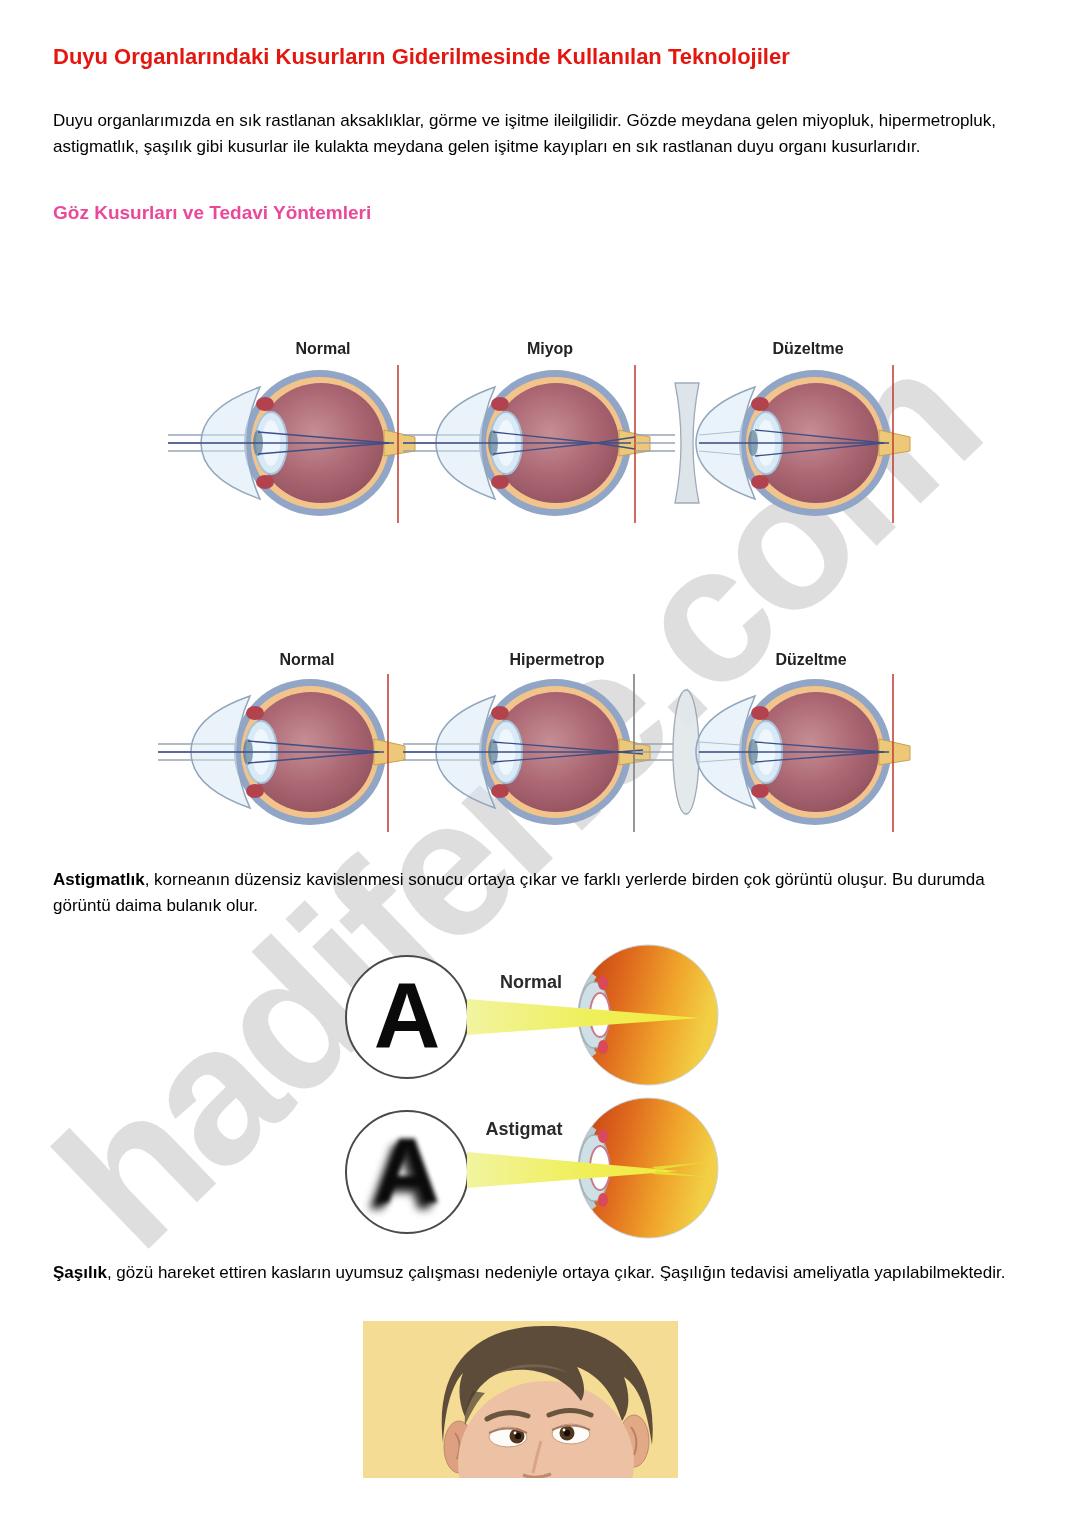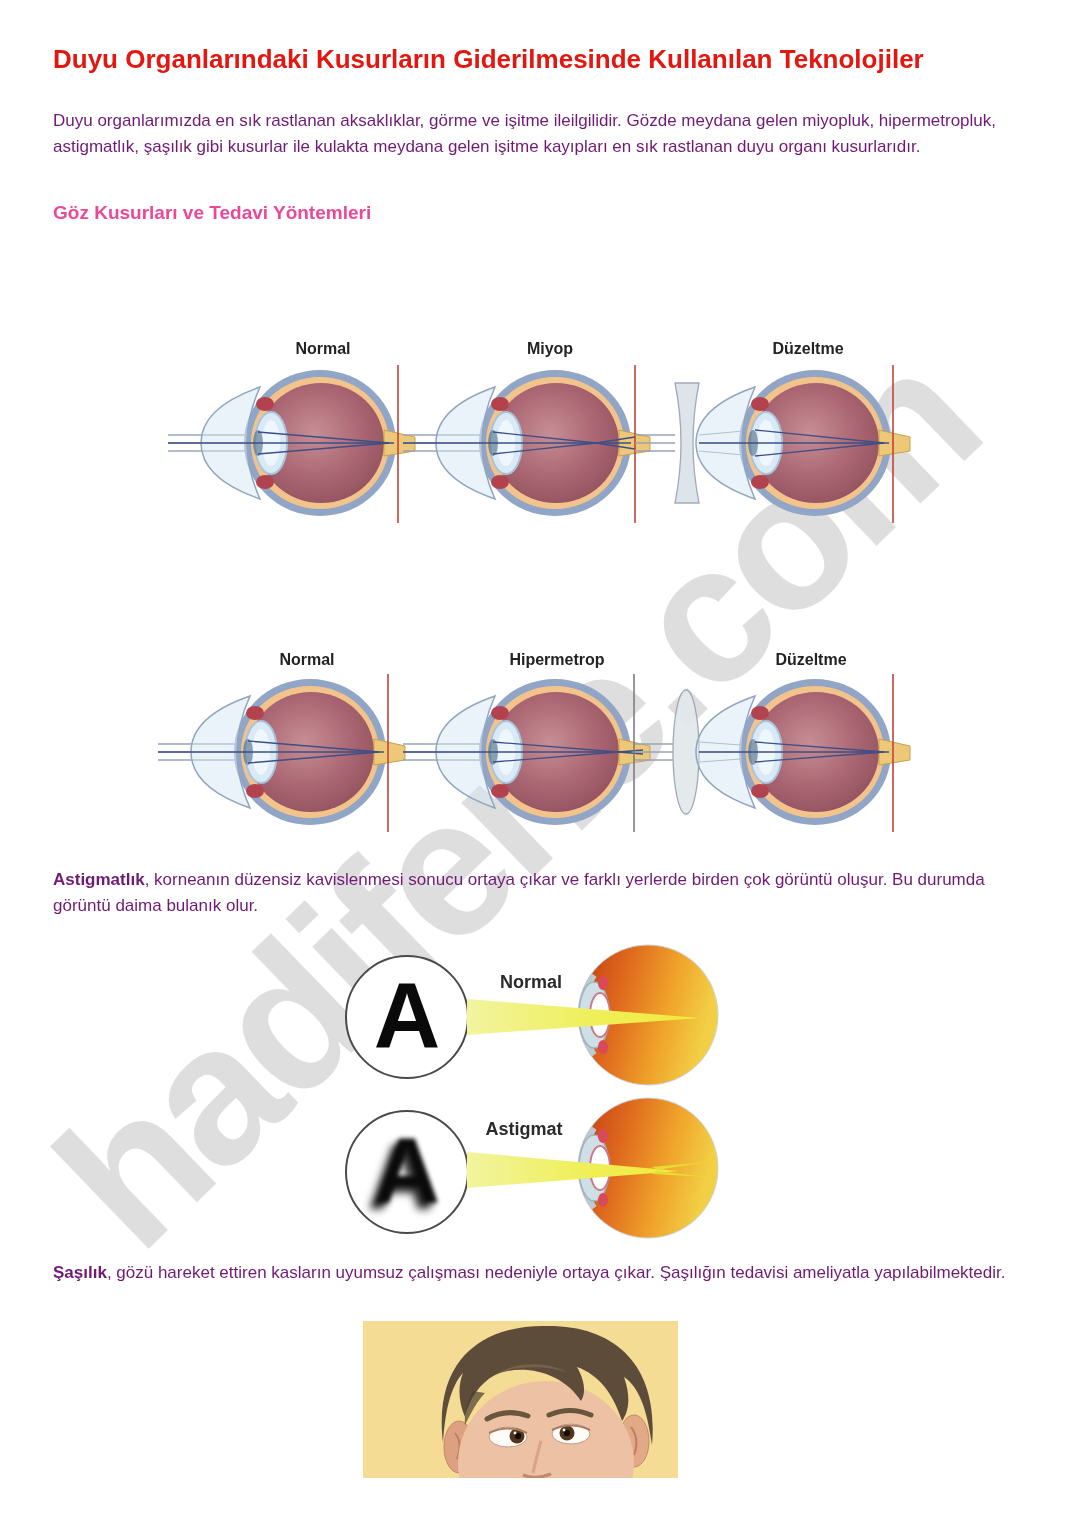--- a/index.html
+++ b/index.html
@@ -3,23 +3,23 @@
 <meta charset="utf-8">
 <style>
   *{margin:0;padding:0;box-sizing:border-box}
   html,body{background:#ffffff}
   .page{position:relative;width:1080px;height:1527px;background:#fff;overflow:hidden;
         font-family:"Liberation Sans",sans-serif;color:#111}
   .watermark{position:absolute;left:516px;top:800px;
         transform:translate(-50%,-50%) rotate(-44deg);
         font-size:196px;font-weight:bold;letter-spacing:-7px;
         color:#d6d6d6;opacity:.78;white-space:nowrap;z-index:0;pointer-events:none}
-  .title{position:absolute;left:53px;top:44px;font-size:26px;font-weight:bold;color:#e3170f;z-index:1}
+  .title{position:absolute;left:53px;top:44px;font-size:22px;font-weight:bold;color:#e3170f;z-index:1}
   .sub{position:absolute;left:53px;top:202px;font-size:19px;font-weight:bold;color:#ec4899;z-index:1}
-  .body{position:absolute;left:53px;width:988px;font-size:17px;line-height:26px;color:#701a75;z-index:1}
+  .body{position:absolute;left:53px;width:988px;font-size:17px;line-height:26px;color:#000000;z-index:1}
   .fig{position:absolute;left:0;width:860px;z-index:1}
   .eyelabel{position:absolute;transform:translateX(-50%);font-weight:bold;font-size:16px;color:#232323;white-space:nowrap}
   .eyesvg{position:absolute;width:260px;height:180px;overflow:visible}
   .acirc{position:absolute;width:124px;height:124px;border:2px solid #4a4a4a;border-radius:50%;
          background:#fff;display:flex;align-items:center;justify-content:center}
   .acirc .glyph{font-size:92px;font-weight:bold;color:#0a0a0a;line-height:1;transform:translateY(-2px)}
   .acirc.blur .glyph{filter:blur(2.2px);text-shadow:-7px 7px 7px rgba(0,0,0,.75), -3px 3px 4px rgba(0,0,0,.6)}
   .beamsvg{position:absolute;overflow:visible}
   .ballsvg{position:absolute}
   .biglabel{position:absolute;transform:translateX(-50%);font-weight:bold;font-size:18px;color:#2a2a2a;white-space:nowrap}

